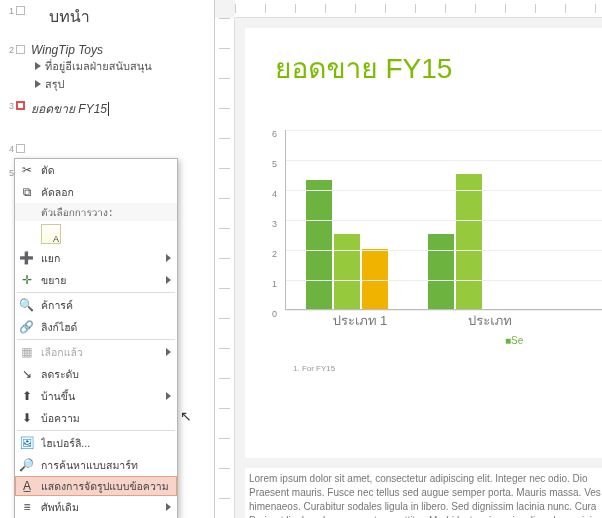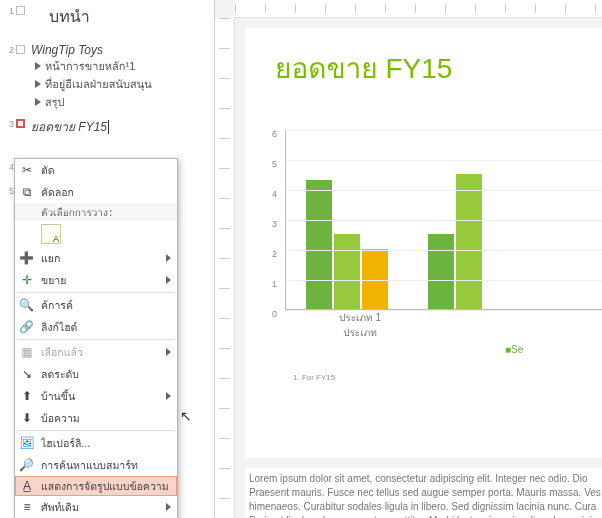--- a/index.html
+++ b/index.html
@@ -48,21 +48,21 @@
   
   .chart-wrap { margin: 40px 0 0 40px; }
   .chart-area { display: flex; align-items: flex-end; height: 180px; border-left: 1px solid #bbb; border-bottom: 1px solid #bbb; position: relative; }
   .ytick { position: absolute; left: -14px; font-size: 9px; color: #888; transform: translateY(50%); }
   .gridline { position: absolute; left: 0; right: 0; height: 1px; background: #eee; }
   .cat-group { display: flex; align-items: flex-end; gap: 2px; margin: 0 20px; }
   .bar { width: 26px; }
   .bar.g1 { background: #6db33f; }
   .bar.g2 { background: #97c93d; }
   .bar.g3 { background: #f0b400; }
-  .xlabels { display: flex; margin-left: 10px; font-size: 10px; color: #777; flex-direction: column; }
+  .xlabels { display: flex; margin-left: 10px; font-size: 13px; color: #777; }
   .xlabel { width: 130px; text-align: center; }
   .chart-legend-stub { font-size: 10px; color: #6db33f; margin-left: 220px; margin-top: 4px; }
   .chart-footnote { font-size: 8px; color: #999; margin: 18px 0 0 8px; }
   
   
   .lorem-block { position: absolute; left: 30px; right: 0; bottom: 0; height: 50px; font-size: 10px; color: #777; line-height: 1.4; background: #fff; padding: 4px 0 0 4px; overflow: hidden; }
 </style>
 </head>
 <body>
 
@@ -75,24 +75,20 @@
       <div class="slide-body">
         <div class="outline-header">บทนำ</div>
       </div>
     </div>
 
     <div class="slide-entry" style="margin-top:8px;">
       <div class="slide-num">2</div>
       <div class="slide-box"></div>
       <div class="slide-body">
         <div class="slide-title">WingTip Toys</div>
-        <div class="bullet-row">
-            <span class="bullet-tri"></span>
-            <span>หน้าการขายหลัก¹1</span>
-          </div>
         <div class="bullet-row">
             <span class="bullet-tri"></span>
             <span>ที่อยู่อีเมลฝ่ายสนับสนุน</span>
           </div>
         <div class="bullet-row">
             <span class="bullet-tri"></span>
             <span>สรุป</span>
           </div>
       </div>
     </div>

